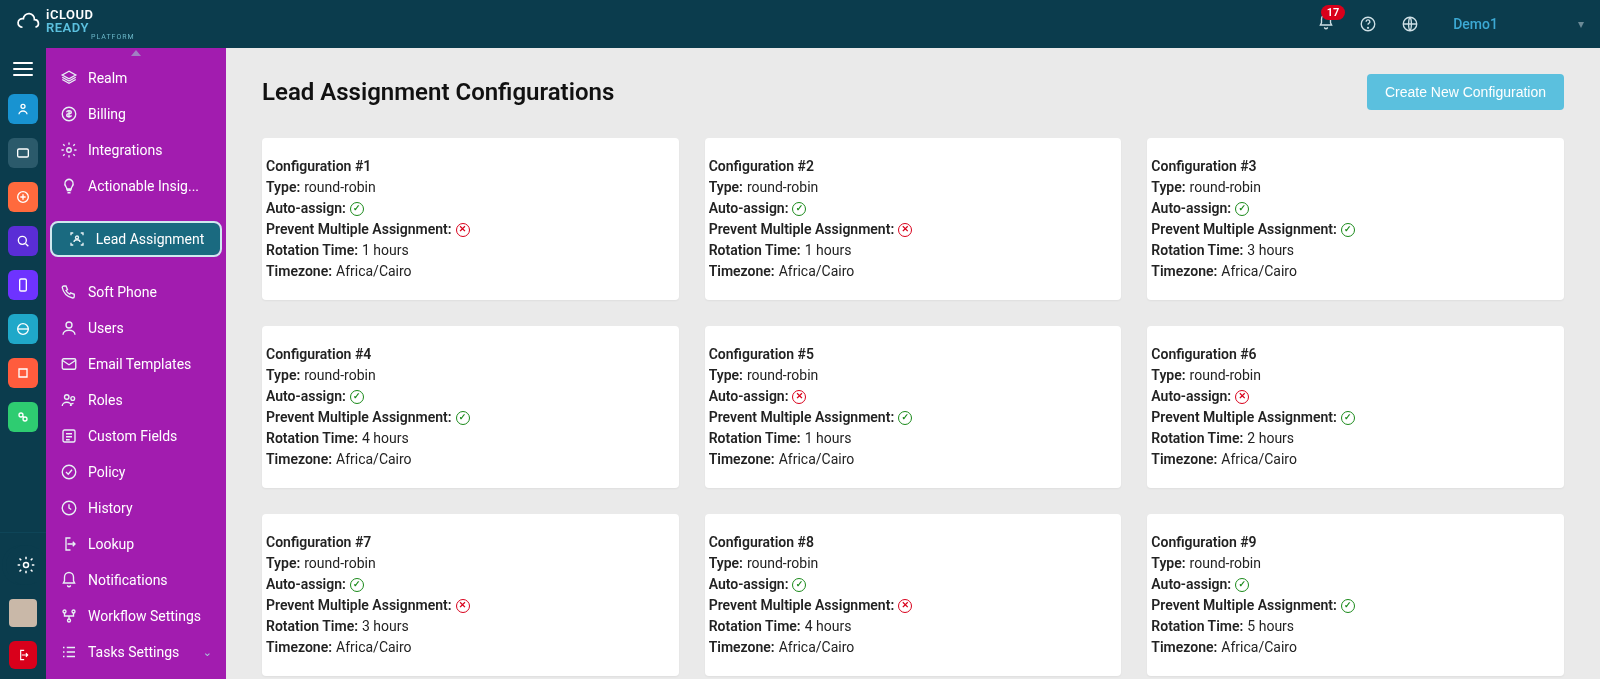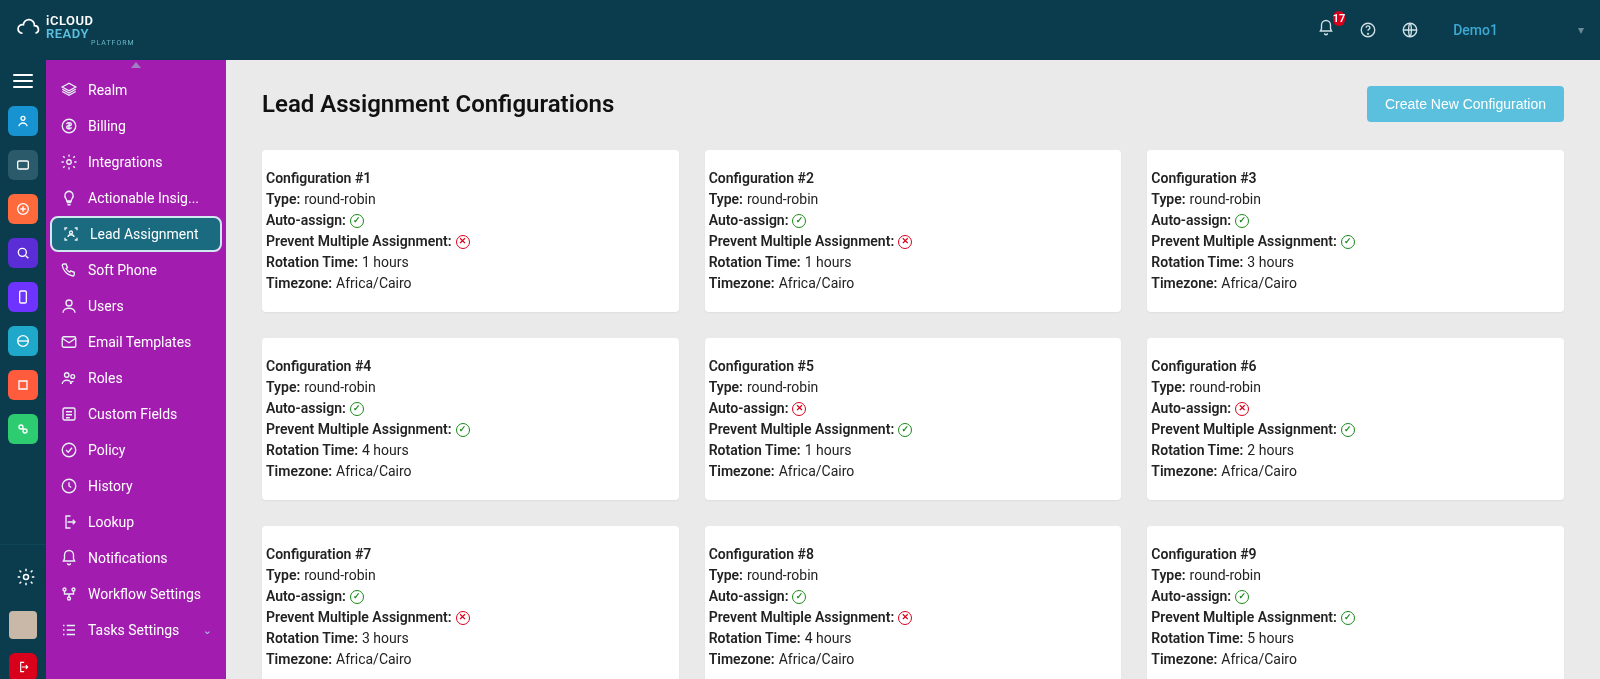--- a/index.html
+++ b/index.html
@@ -1,26 +1,26 @@
 <!DOCTYPE html>
 <html><head>
 <meta charset="utf-8">
 <style>
 * { margin:0; padding:0; box-sizing:border-box; }
 body { font-family:-apple-system,BlinkMacSystemFont,"Segoe UI",Roboto,sans-serif; background:#eaeaea; height:679px; width:1600px; overflow:hidden;}
-.topbar { height:60px; background:#0b3c4d; display:flex; align-items:center; padding:0 16px; color:#fff;}
+.topbar { height:48px; background:#0b3c4d; display:flex; align-items:center; padding:0 16px; color:#fff;}
 .logo { display:flex; align-items:center; gap:4px; font-size:11px; letter-spacing:0.5px;}
 .logo svg{flex-shrink:0;}
 .logo-text{display:flex;flex-direction:column;line-height:1;}
 .logo-text .l1{font-size:13px;font-weight:600;color:#fff;}
 .logo-text .l2{font-size:7px;color:#6bb8c9;letter-spacing:1px;padding-left:45px;}
 .topbar-spacer{flex:1;}
 .topbar-right{display:flex;align-items:center;gap:24px;color:#8fb5c2;}
 .bell-wrap{position:relative;}
-.badge{position:absolute;top:-8px;right:-10px;background:#d9001b;color:#fff;border-radius:10px;font-size:11px;font-weight:600;padding:1px 0;line-height:1.2;}
+.badge{position:absolute;top:-8px;right:-10px;background:#d9001b;color:#fff;border-radius:10px;font-size:11px;font-weight:600;padding:1px 6px;line-height:1.2;}
 .topbar-right svg{width:18px;height:18px;stroke:#cfe0e6;}
 .user-label{color:#3ca9d4;font-weight:500;font-size:14px;margin-left:10px;margin-right:56px;}
 .chev{color:#6b8a96;font-size:12px;}
 .layout{display:flex;height:calc(679px - 44px);}
 .rail{width:46px;background:#0b3c4d;display:flex;flex-direction:column;align-items:center;padding-top:14px;gap:14px;position:relative;}
 .rail .burger{width:20px;height:14px;display:flex;flex-direction:column;justify-content:space-between;cursor:pointer;margin-bottom:4px;}
 .rail .burger span{height:2px;background:#fff;border-radius:1px;}
 .rail .tile{width:30px;height:30px;border-radius:6px;display:flex;align-items:center;justify-content:center;font-size:14px;}
 .rail .t1{background:#1893d1;}
 .rail .t2{background:#2b5a6b;}
@@ -34,21 +34,21 @@
 .rail .gearwrap{background:#0b3c4d;border-radius:50%;width:40px;height:40px;display:flex;align-items:center;justify-content:center;box-shadow:-4px 0 0 #0b3c4d;margin-left:6px;}
 .rail .avatar{width:28px;height:28px;border-radius:4px;background:#c9b8a8;}
 .rail .logout{width:28px;height:28px;border-radius:6px;background:#d9001b;display:flex;align-items:center;justify-content:center;}
 .sidebar{width:180px;background:#a21caf;color:#fff;position:relative;overflow:hidden;}
 .sidebar::after{content:"";position:absolute;top:2px;left:50%;transform:translateX(-50%);width:0;height:0;border-left:5px solid transparent;border-right:5px solid transparent;border-bottom:6px solid #a0c4cf;opacity:.6;}
 .sidebar-inner{position:absolute;top:0;bottom:0;left:0;right:0;overflow-y:auto;padding-top:12px;}
 .sidebar-inner::-webkit-scrollbar{width:14px;background:#f0f0f0;}
 .sidebar-inner::-webkit-scrollbar-thumb{background:#c8c8c8;border-radius:2px;}
 .sidebar-item{display:flex;align-items:center;gap:10px;padding:9px 14px;font-size:14px;cursor:pointer;white-space:nowrap;}
 .sidebar-item svg{width:18px;height:18px;stroke:#e8f2f5;flex-shrink:0;}
-.sidebar-item.active{background:#1a6a80;border-radius:6px;margin:2px 6px;padding:7px 10px;outline:2px solid #cfe9ef;}
+.sidebar-item.active{background:#1a6a80;border-radius:6px;margin:19px 6px;padding:7px 10px;outline:2px solid #cfe9ef;justify-content:center;}
 .sidebar-item .chev2{margin-left:auto;font-size:11px;color:#a8cdd8;}
 .main{flex:1;background:#eaeaea;overflow-y:auto;padding:26px 36px;}
 .main-header{display:flex;align-items:center;margin-bottom:28px;}
 .main-title{font-size:24px;font-weight:600;color:#111;}
 .create-btn{margin-left:auto;background:#5bc0de;color:#fff;border:none;border-radius:4px;padding:10px 18px;font-size:14px;font-weight:500;cursor:pointer;}
 .grid{display:grid;grid-template-columns:repeat(3,1fr);gap:26px;}
 .card{background:#fff;border-radius:4px;padding:18px 4px;box-shadow:0 1px 2px rgba(0,0,0,.05);}
 .card-line{font-size:14px;color:#222;line-height:1.5;display:flex;align-items:center;gap:4px;}
 .card-line .key{font-weight:600;}
 .status-icon{display:inline-flex;width:14px;height:14px;border-radius:50%;border:1.5px solid;align-items:center;justify-content:center;font-size:9px;font-weight:700;}

